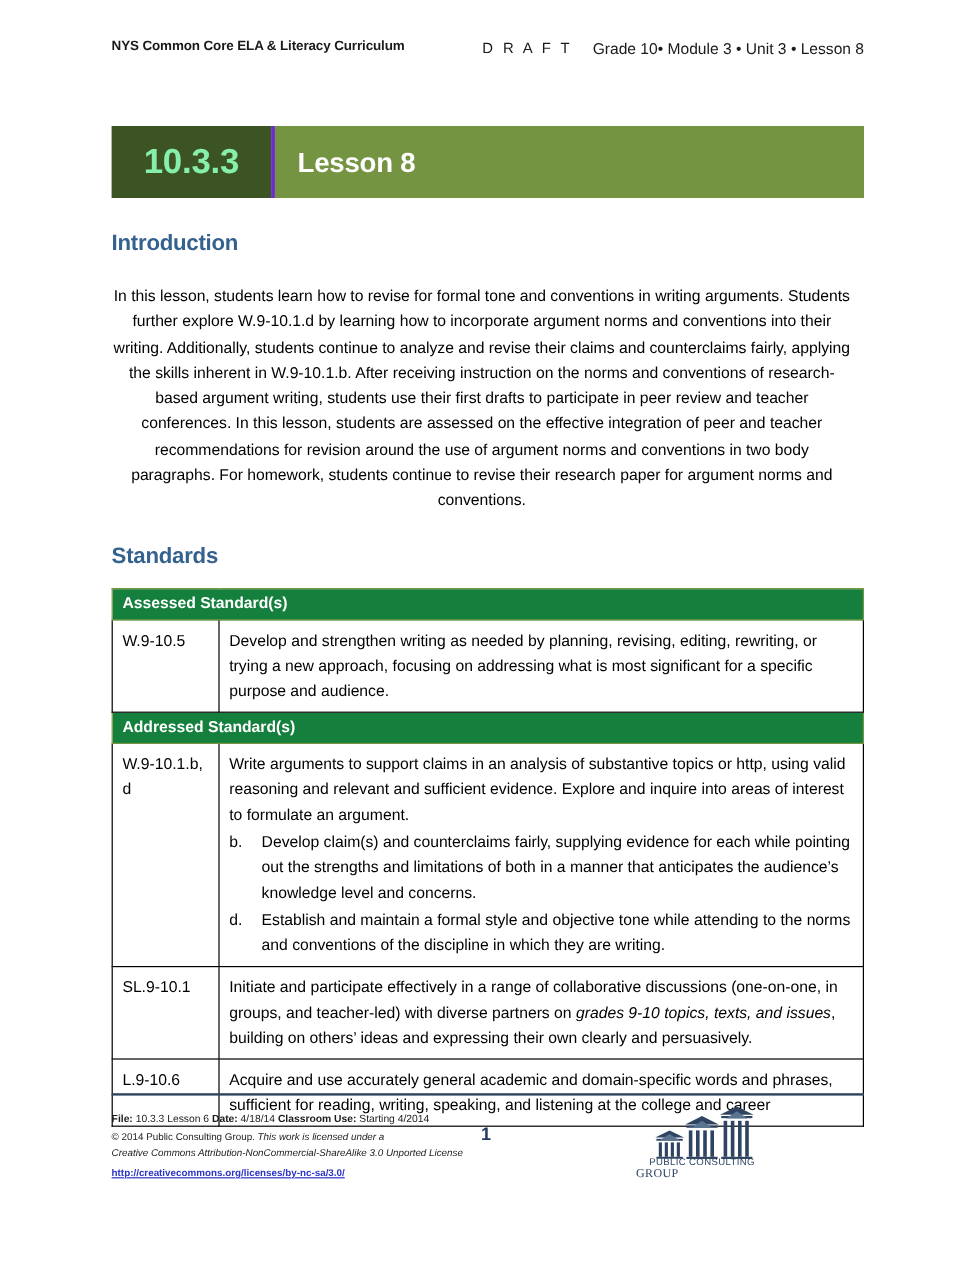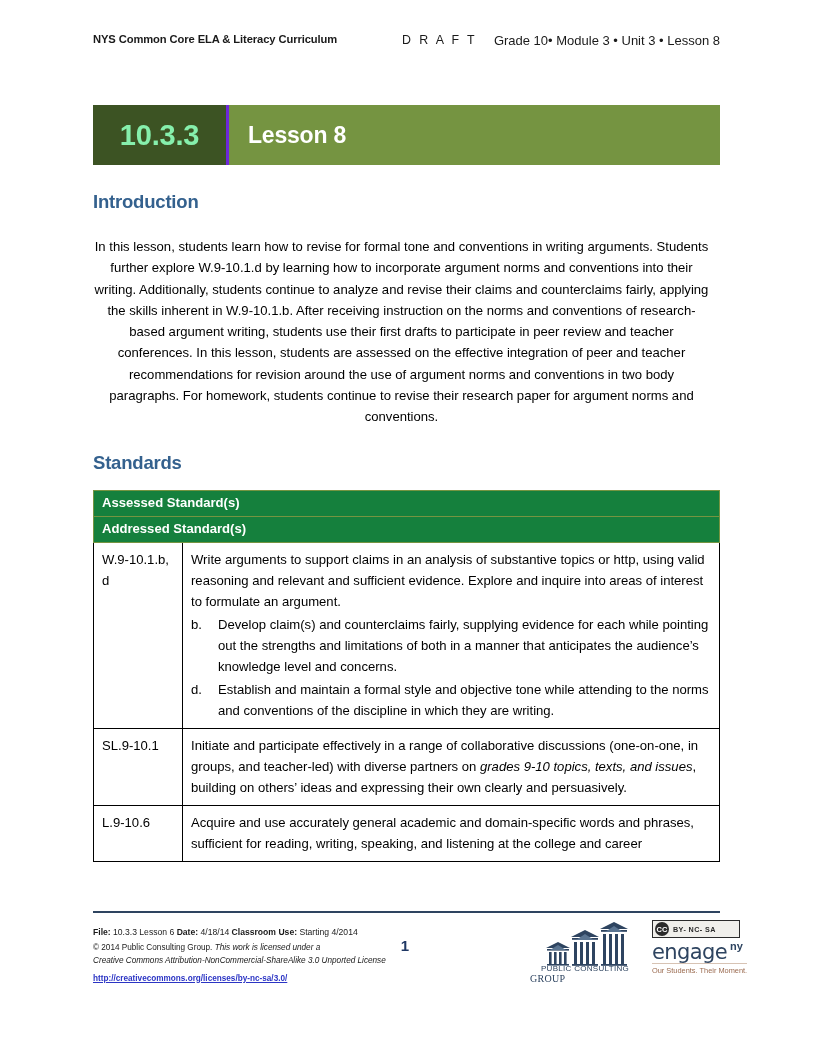--- a/index.html
+++ b/index.html
@@ -358,20 +358,24 @@
   <div class="section-heading" id="heading-standards">Standards</div>
 
   <table class="standards-table">
     <colgroup>
         <col class="col-code">
         <col>
       </colgroup>
     <tbody>
       <tr class="section-row">
         <td colspan="2">Assessed Standard(s)</td>
+      </tr>
+      <tr>
+        <td class="cell-code">W.9-10.5</td>
+        <td class="cell-text">Develop and strengthen writing as needed by planning, revising, editing, rewriting, or trying a new approach, focusing on addressing what is most significant for a specific purpose and audience.</td>
       </tr>
       <tr class="section-row">
         <td colspan="2">Addressed Standard(s)</td>
       </tr>
       <tr>
         <td class="cell-code">W.9-10.1.b, d</td>
         <td class="cell-text">
           <div>Write arguments to support claims in an analysis of substantive topics or http, using valid reasoning and relevant and sufficient evidence. Explore and inquire into areas of interest to formulate an argument.</div>
           <ul class="sub-list">
             <li>
@@ -452,26 +456,16 @@
           <rect x="79" y="14" width="3" height="30"></rect>
           <rect x="85" y="14" width="3" height="30"></rect>
           <rect x="91" y="14" width="3" height="30"></rect>
           <rect x="71" y="44" width="26" height="1.8"></rect>
         </g>
       </svg>
       <div class="pcg-name">PUBLIC CONSULTING</div>
       <div class="pcg-sub">GROUP</div>
     </div>
 
-    <div class="logo-engage">
-      <div class="cc-badge">
-        <div class="cc-circle">CC</div>
-        <div class="cc-text">BY- NC- SA</div>
-      </div>
-      <div class="engage-word">engage</div>
-      <div class="engage-ny">ny</div>
-      <div class="engage-divider"></div>
-      <div class="engage-tagline">Our Students. Their Moment.</div>
-    </div>
 
   </div>
 
 </div>
 
 </body></html>

